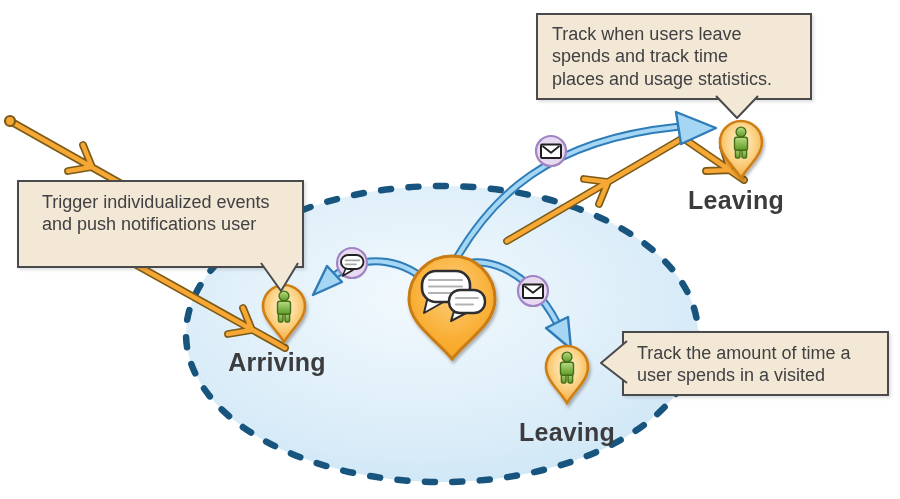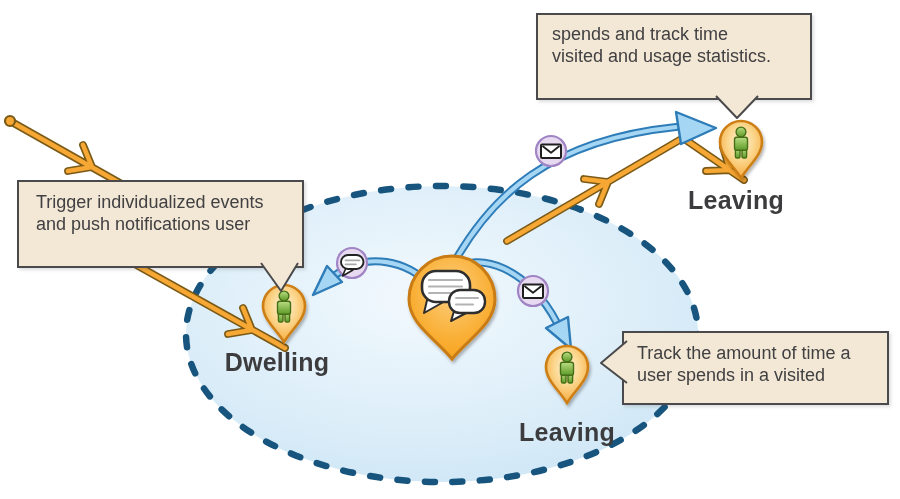--- a/index.html
+++ b/index.html
@@ -8,22 +8,22 @@
     font-family:"Liberation Sans",sans-serif;
   }
   .layer{position:absolute;left:0;top:0;}
   .callout{
     position:absolute;background:#f3e8d6;border:2px solid #4a4a4c;color:#414042;
     font-size:18px;line-height:22.4px;box-sizing:border-box;
     box-shadow:2px 2px 3px rgba(80,80,80,.18);
   }
   .callout .cl{display:block;white-space:nowrap;}
   #callout-leave{left:536px;top:13px;width:276px;height:87px;padding:8px 8px 8px 14px;}
-  #callout-enter{left:17px;top:180px;width:287px;height:88px;padding:9px 8px 8px 17px;}
-  #callout-dwell{left:622px;top:331px;width:267px;height:74px;padding:9px 8px 8px 13px;}
+  #callout-enter{left:17px;top:180px;width:287px;height:88px;padding:9px 8px 8px 23px;}
+  #callout-dwell{left:622px;top:331px;width:267px;height:65px;padding:9px 8px 8px 13px;}
   .pin-label{
     position:absolute;transform:translateX(-50%);
     font-size:25px;font-weight:700;color:#3c3c3e;letter-spacing:.2px;white-space:nowrap;
   }
   #label-arriving{left:277px;top:348px;}
   #label-leaving{left:736px;top:186px;}
   #label-dwelling{left:567px;top:418px;}
   .tails{pointer-events:none;}
 </style>
 </head>
@@ -154,35 +154,36 @@
           <rect x="-5.6" y="7" width="4.6" height="9.5" rx="1.6" fill="url(#gPerson)" stroke="#456f17" stroke-width="1.4"></rect>
           <rect x="1" y="7" width="4.6" height="9.5" rx="1.6" fill="url(#gPerson)" stroke="#456f17" stroke-width="1.4"></rect>
           <rect x="-6.5" y="-4.2" width="13" height="13" rx="2.2" fill="url(#gPerson)" stroke="#456f17" stroke-width="1.4"></rect>
           <circle cy="-9.5" r="4.9" fill="url(#gPerson)" stroke="#456f17" stroke-width="1.4"></circle>
         </g>
       </g>
     </g>
   </svg>
 
   <div class="callout" id="callout-leave">
+    <span class="cl">Track when users leave</span>
     <span class="cl">spends and track time</span>
-    <span class="cl">visited and usage statistics.</span>
+    <span class="cl">places and usage statistics.</span>
   </div>
 
   <div class="callout" id="callout-enter">
     <span class="cl">Trigger individualized events</span>
     <span class="cl">and push notifications user</span>
   </div>
 
   <div class="callout" id="callout-dwell">
     <span class="cl">Track the amount of time a</span>
     <span class="cl">user spends in a visited</span>
   </div>
 
-  <div class="pin-label" id="label-arriving">Dwelling</div>
+  <div class="pin-label" id="label-arriving">Arriving</div>
   <div class="pin-label" id="label-leaving">Leaving</div>
   <div class="pin-label" id="label-dwelling">Leaving</div>
 
   <svg class="layer tails" width="900" height="499" viewBox="0 0 900 499">
     <path d="M 716 96 L 737 118 L 758 96" fill="#f3e8d6" stroke="#4a4a4c" stroke-width="2" stroke-linejoin="round"></path>
     <path d="M 261 263 L 281 291 L 298 263" fill="#f3e8d6" stroke="#4a4a4c" stroke-width="2" stroke-linejoin="round"></path>
     <path d="M 627 341 L 601 363 L 627 383" fill="#f3e8d6" stroke="#4a4a4c" stroke-width="2" stroke-linejoin="round"></path>
   </svg>
 
 </div>

